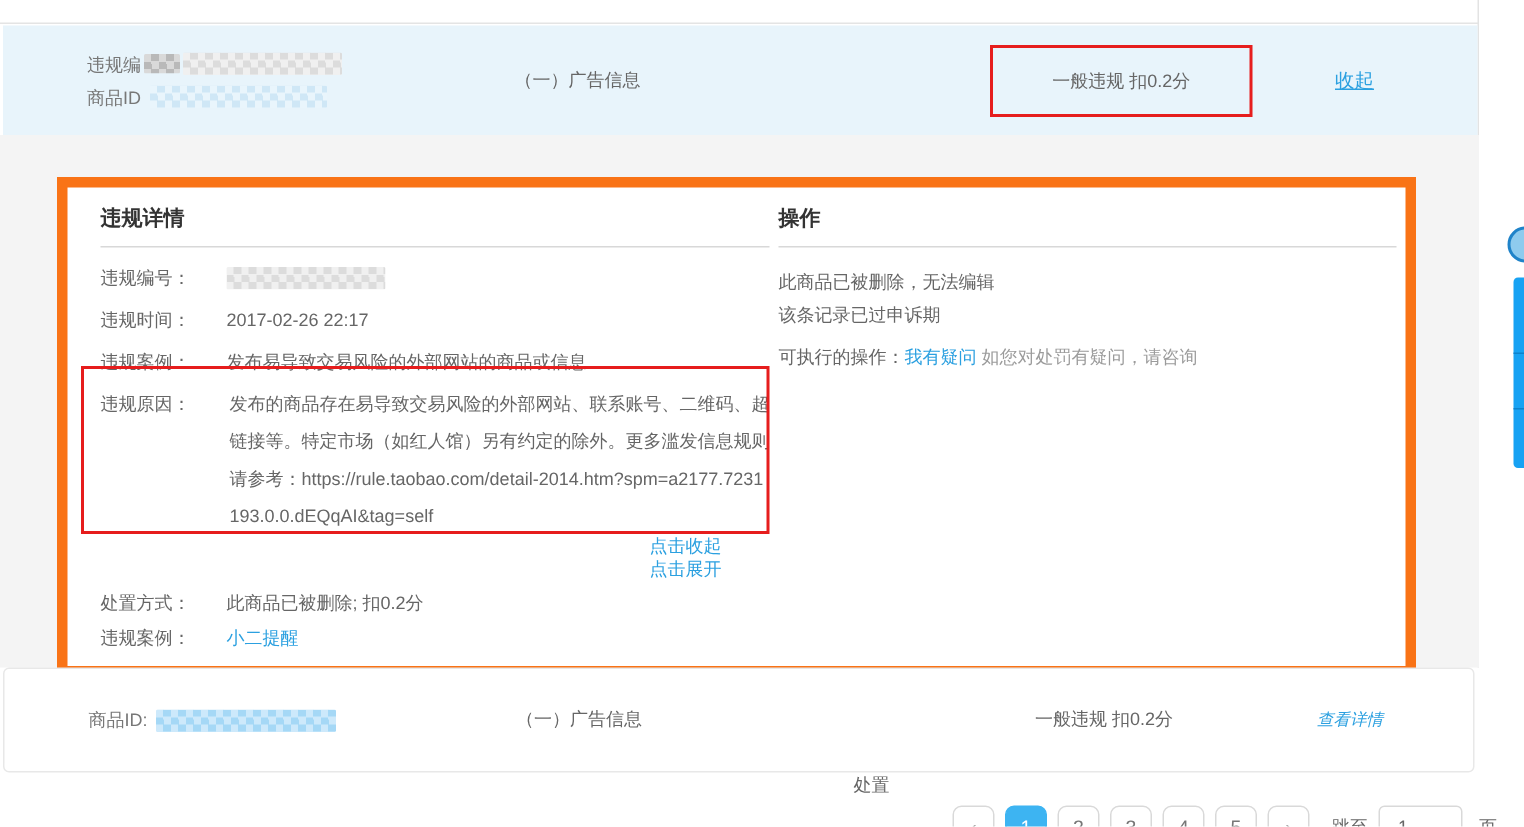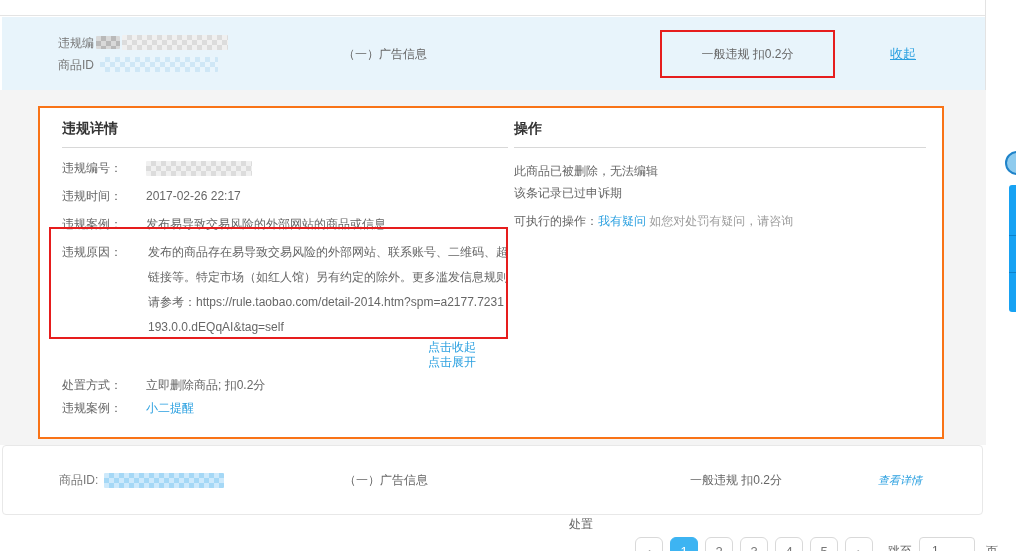--- a/index.html
+++ b/index.html
@@ -25,22 +25,22 @@
   .rec-action   { left:566px; top:50%; transform:translateY(-50%);margin-top:44px; }
   .penalty-box  { left:658px; top:13px; width:175px; height:48px; border:2px solid #e61d1d;
     display:flex; align-items:center; justify-content:center; }
   .rec-penalty-plain { left:658px; top:50%; transform:translateY(-50%); width:150px; text-align:center; }
   .blue-link { color:#2ba0e0; cursor:pointer; text-decoration:none; }
   .rec-toggle { left:888px; top:50%; transform:translateY(-50%); font-size:13px;text-decoration:underline; }
   .rec-detail-link { left:875px; top:50%; transform:translateY(-50%); font-size:11px;font-style:italic; }
 
   
   .detail-section { position:absolute; left:0; top:90px; width:986px; height:355px; background:#f4f4f4; }
-  .detail-panel { position:absolute; left:38px; top:16px; width:906px; height:333px;
-    background:#fff; border:2px solid #f97316; }
+  .detail-panel { position:absolute; left:38px; top:28px; width:906px; height:333px;
+    background:#fff; border:7px solid #f97316; }
   .dp-col { position:absolute; top:12px; font-size:12px; color:#666; }
   .dp-left  { left:22px;  width:446px; }
   .dp-right { left:474px; width:412px; }
   .section-title { font-size:14px; font-weight:bold; color:#333; padding-bottom:9px;
     border-bottom:1px solid #d8d8d8; }
   .f-row { display:flex; margin-top:13px; line-height:15px;gap:24px; }
   .f-label { flex-shrink:0; }
   .reason-row { margin-top:8px; line-height:25px; }
   .reason-row .f-label { width:62px; }
   .reason-text { flex:1; word-break:break-all; }
@@ -131,21 +131,21 @@
       <div class="right-align-link">
         <a class="blue-link">点击收起</a>
       </div>
 
       <div class="right-align-link">
         <a class="blue-link">点击展开</a>
       </div>
 
       <div class="f-row mt8">
         <span class="f-label">处置方式：</span>
-        <span>立即删除商品; 扣0.2分</span>
+        <span>此商品已被删除; 扣0.2分</span>
       </div>
       <div class="f-row mt8">
         <span class="f-label">违规案例：</span>
         <a class="blue-link">小二提醒</a>
       </div>
     </div>
 
     <div class="dp-col dp-right">
       <div class="section-title">操作</div>
       <div class="status-p">

